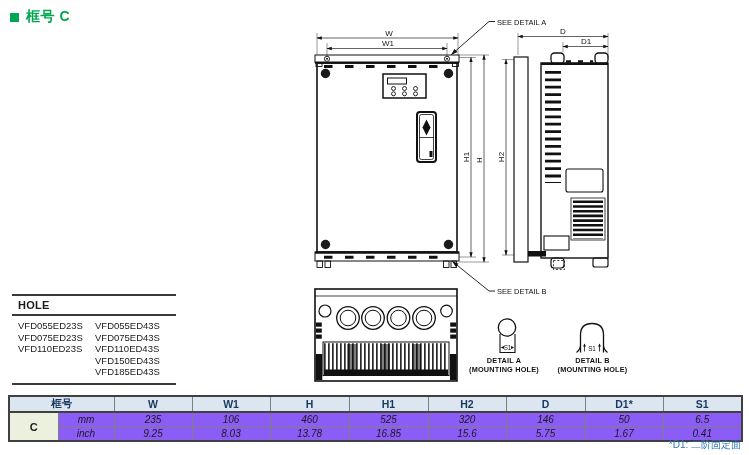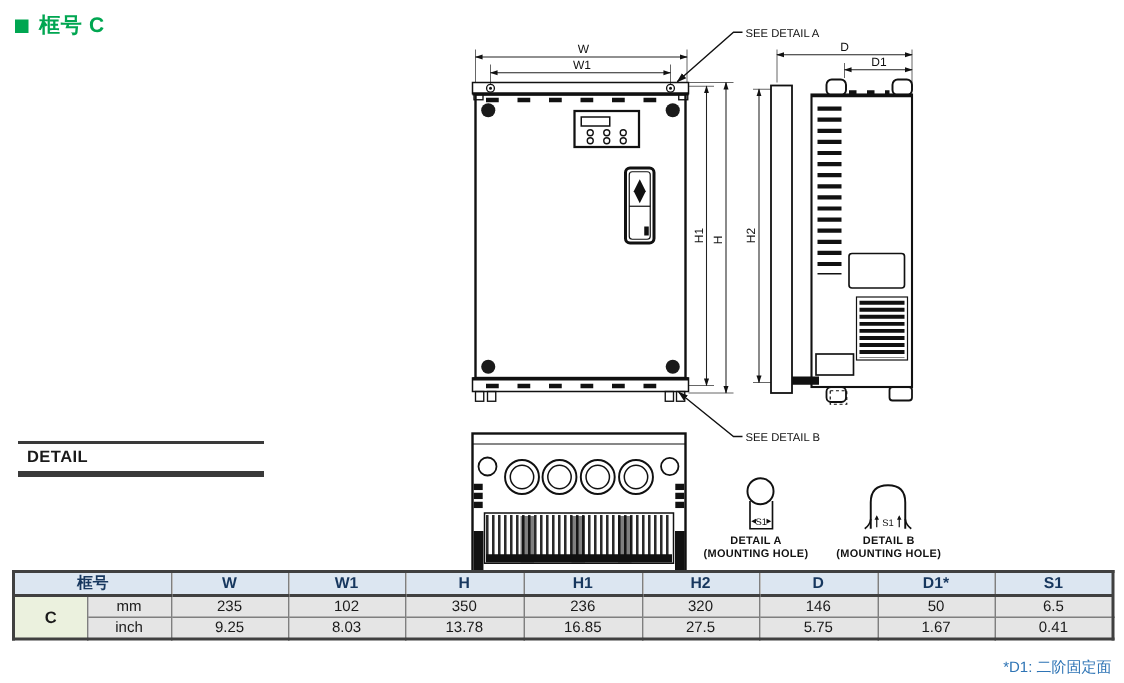--- a/index.html
+++ b/index.html
@@ -21,29 +21,29 @@
   .ol{fill:none;stroke:#111;}
   .ldr{fill:none;stroke:#111;stroke-width:.9;marker-start:url(#arr);}
   
   .model-box{position:absolute;left:12px;top:294px;width:164px;
              border-top:2px solid #3a3a3a;border-bottom:2px solid #3a3a3a;color:#1a1a1a;}
   .model-header{font-size:11px;font-weight:bold;padding:3px 6px 3px 6px;
                 border-bottom:2px solid #3a3a3a;letter-spacing:.3px;}
   .model-list{display:flex;padding:4px 4px 5px 6px;}
   .model-col{width:79px;font-size:9.5px;line-height:11.6px;white-space:nowrap;}
   
-  .dim-table-wrap{position:absolute;left:8px;top:380px;width:684px;}
+  .dim-table-wrap{position:absolute;left:8px;top:395px;width:684px;}
   table.dims{width:733px;border-collapse:collapse;table-layout:fixed;
              border:2px solid #404040;}
   table.dims th,table.dims td{border:1px solid #7f7f7f;text-align:center;
              padding:0;height:13px;overflow:hidden;}
   table.dims th{background:#DCE6F1;color:#17375E;font-size:10.5px;font-weight:bold;
              border-bottom:2px solid #404040;}
   td.cframe{background:#EBF1DE;font-weight:bold;font-size:11px;color:#1a1a1a;}
-  td.unit,td.val{font-size:10px;color:#1a1a1a;background:#e5e5e5;}
+  td.unit,td.val{font-size:10px;color:#1a1a1a;background:#8b5cf6;font-style:italic;}
   .footnote{position:absolute;left:8px;top:438px;width:733px;text-align:right;
             font-size:10px;color:#2E74B5;}
 </style>
 </head>
 <body>
 
 <div class="page">
 
   <div class="page-title">
     <span class="title-square"></span>
@@ -213,21 +213,35 @@
       <line x1="599.5" y1="344.5" x2="599.5" y2="351.5" stroke="#111" stroke-width=".8"></line>
       <path d="M584.5,343.5 l-1.5,3 h3 z" fill="#111"></path>
       <path d="M599.5,343.5 l-1.5,3 h3 z" fill="#111"></path>
       <text class="s1" x="592" y="350.5" text-anchor="middle">S1</text>
       <text class="capb" x="592.5" y="362.5" text-anchor="middle">DETAIL B</text>
       <text class="capb" x="592.5" y="371.5" text-anchor="middle">(MOUNTING HOLE)</text>
     </g>
   </svg>
 
   <div class="model-box">
-    <div class="model-header">DETAIL</div>
+    <div class="model-header">HOLE</div>
+    <div class="model-list">
+      <div class="model-col">
+        <div>VFD055ED23S</div>
+        <div>VFD075ED23S</div>
+        <div>VFD110ED23S</div>
+      </div>
+      <div class="model-col">
+        <div>VFD055ED43S</div>
+        <div>VFD075ED43S</div>
+        <div>VFD110ED43S</div>
+        <div>VFD150ED43S</div>
+        <div>VFD185ED43S</div>
+      </div>
+    </div>
   </div>
 
   <div class="dim-table-wrap">
     <table class="dims">
       <colgroup>
         <col style="width:49px">
           <col style="width:56px">
         <col style="width:78px">
           <col style="width:78px">
           <col style="width:79px">
@@ -246,35 +260,35 @@
         <th>H1</th>
         <th>H2</th>
         <th>D</th>
         <th>D1*</th>
         <th>S1</th>
       </tr>
       <tr>
         <td class="cframe" rowspan="2">C</td>
         <td class="unit">mm</td>
         <td class="val">235</td>
-        <td class="val">102</td>
-        <td class="val">350</td>
-        <td class="val">236</td>
+        <td class="val">106</td>
+        <td class="val">460</td>
+        <td class="val">525</td>
         <td class="val">320</td>
         <td class="val">146</td>
         <td class="val">50</td>
         <td class="val">6.5</td>
       </tr>
       <tr>
         <td class="unit">inch</td>
         <td class="val">9.25</td>
         <td class="val">8.03</td>
         <td class="val">13.78</td>
         <td class="val">16.85</td>
-        <td class="val">27.5</td>
+        <td class="val">15.6</td>
         <td class="val">5.75</td>
         <td class="val">1.67</td>
         <td class="val">0.41</td>
       </tr>
     </tbody>
       </table>
   </div>
 
   <div class="footnote">*D1: 二阶固定面</div>
 

